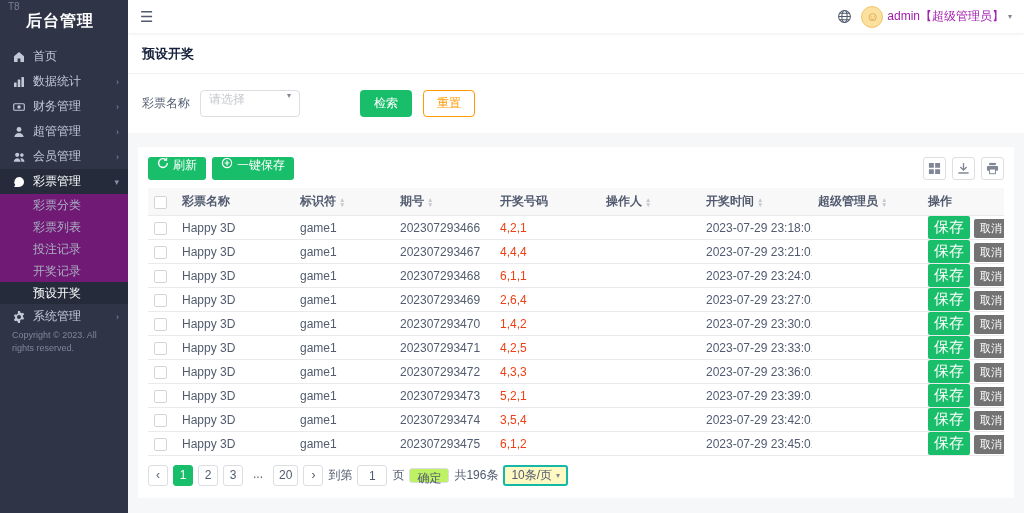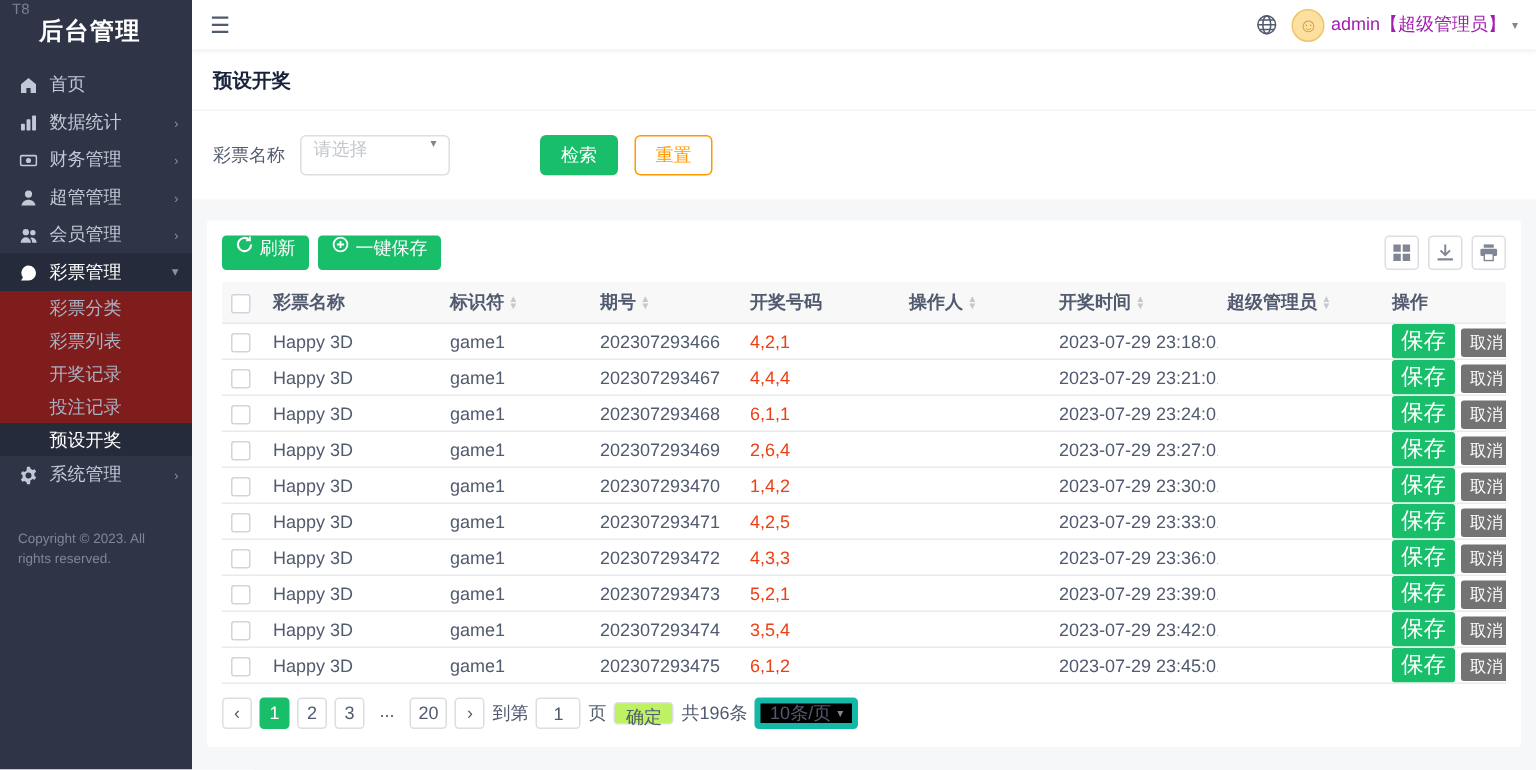--- a/index.html
+++ b/index.html
@@ -9,23 +9,23 @@
   
   .sidebar{position:absolute;left:0;top:0;bottom:0;width:128px;background:#2f3447;z-index:10}
   .corner{position:absolute;top:1px;left:8px;font-size:10px;color:#7a8093}
   .brand{padding:11px 0 12px 26px;font-size:16px;font-weight:bold;color:#fff;letter-spacing:1px}
   .menu-item{display:flex;align-items:center;height:25px;padding:0 9px 0 13px;font-size:12px;color:#c2c9d6;cursor:pointer}
   .menu-item .mi{width:12px;height:12px;margin-right:8px;display:inline-flex;flex:none}
   .menu-item .mi svg{width:12px;height:12px;fill:currentColor}
   .menu-item .lbl{flex:1;white-space:nowrap}
   .menu-item .arr{font-size:9px;color:#8791a5}
   .menu-item.active{background:#262b3b;color:#fff}
-  .submenu .menu-item{padding-left:33px;height:22px;color:#a9b1c2;background:#7f1d1d}
+  .submenu .menu-item{padding-left:33px;height:22px;color:#a9b1c2;background:#701a75}
   .submenu .menu-item.active{color:#fff;background:#262b3b}
-  .copyright{margin-top:24px;padding:0 24px 0 12px;font-size:9px;line-height:13px;color:#808698}
+  .copyright{padding:0 24px 0 12px;font-size:9px;line-height:13px;color:#808698}
 
   
   .topbar{position:absolute;left:128px;right:0;top:0;height:33px;background:#fff;box-shadow:0 1px 3px rgba(0,21,41,.08);display:flex;align-items:center;padding:0 12px;z-index:5}
   .hamburger{font-size:15px;color:#515a6e;cursor:pointer}
   .topbar-right{margin-left:auto;display:flex;align-items:center;gap:8px}
   .globe{width:16px;height:16px;color:#515a6e;cursor:pointer;display:flex}
   .globe svg{width:15px;height:15px}
   .avatar{width:22px;height:22px;border-radius:50%;background:#fbe0a0;border:1px solid #f0c469;display:flex;align-items:center;justify-content:center;font-size:13px;color:#d29a38;cursor:pointer}
   .userbox{display:flex;align-items:center;gap:4px;cursor:pointer}
   .username{font-size:12px;color:#a21caf}
@@ -61,21 +61,21 @@
   .sort i{font-style:normal;font-size:6.5px;color:#c5c8ce;line-height:5px}
   .btn-save{background:#19be6b;color:#fff;font-size:15px;padding:2px 6px;border-radius:2px;margin-right:4px;cursor:pointer;display:inline-block}
   .btn-cancel{background:#737373;color:#fff;font-size:11px;padding:2px 6px;border-radius:2px;cursor:pointer;display:inline-block}
 
   .pagination{display:flex;align-items:center;gap:5px;margin-top:9px;font-size:12px;color:#515a6e}
   .pg{min-width:20px;height:21px;line-height:19px;text-align:center;border:1px solid #dcdee2;border-radius:3px;background:#fff;padding:0 5px;cursor:pointer;color:#515a6e}
   .pg.active{background:#19be6b;border-color:#19be6b;color:#fff}
   .pg.ellipsis{border:none;background:transparent;cursor:default}
   .jump-input{width:30px;height:21px;border:1px solid #dcdee2;border-radius:3px;text-align:center;font-size:12px;color:#515a6e;outline:none;font-family:inherit}
   .pg-confirm{height:15px;line-height:19px;border:1px solid #dcdee2;border-radius:3px;background:#bef264;padding:0 7px;cursor:pointer}
-  .per-page{height:21px;border:4px solid #14b8a6;border-radius:3px;background:#000000;padding:0 6px;display:inline-flex;align-items:center;gap:4px;cursor:pointer}
+  .per-page{height:21px;border:2px solid #14b8a6;border-radius:3px;background:#fef9c3;padding:0 6px;display:inline-flex;align-items:center;gap:4px;cursor:pointer}
 </style>
 </head>
 <body>
 
 <div class="sidebar">
   <div class="corner">T8</div>
   <div class="brand">后台管理</div>
   <div>
       <div class="menu-item">
         <span class="mi">
@@ -138,24 +138,24 @@
         <span class="arr">▾</span>
       </div>
       <div class="submenu">
         <div class="menu-item">
           <span class="lbl">彩票分类</span>
         </div>
         <div class="menu-item">
           <span class="lbl">彩票列表</span>
         </div>
         <div class="menu-item">
-          <span class="lbl">开奖记录</span>
+          <span class="lbl">投注记录</span>
         </div>
         <div class="menu-item">
-          <span class="lbl">投注记录</span>
+          <span class="lbl">开奖记录</span>
         </div>
         <div class="menu-item active">
           <span class="lbl">预设开奖</span>
         </div>
       </div>
       <div class="menu-item">
         <span class="mi">
           <svg viewBox="0 0 12 12">
             <path fill-rule="evenodd" d="M5 0h2l.3 1.5a4.6 4.6 0 0 1 1.3.8l1.5-.5 1 1.7-1.2 1a4.7 4.7 0 0 1 0 1.6l1.2 1-1 1.7-1.5-.5a4.6 4.6 0 0 1-1.3.8L7 12H5l-.3-1.5a4.6 4.6 0 0 1-1.3-.8l-1.5.5-1-1.7 1.2-1a4.7 4.7 0 0 1 0-1.6l-1.2-1 1-1.7 1.5.5a4.6 4.6 0 0 1 1.3-.8z M6 4a2 2 0 1 0 0 4 2 2 0 0 0 0-4z"></path>
           </svg>

